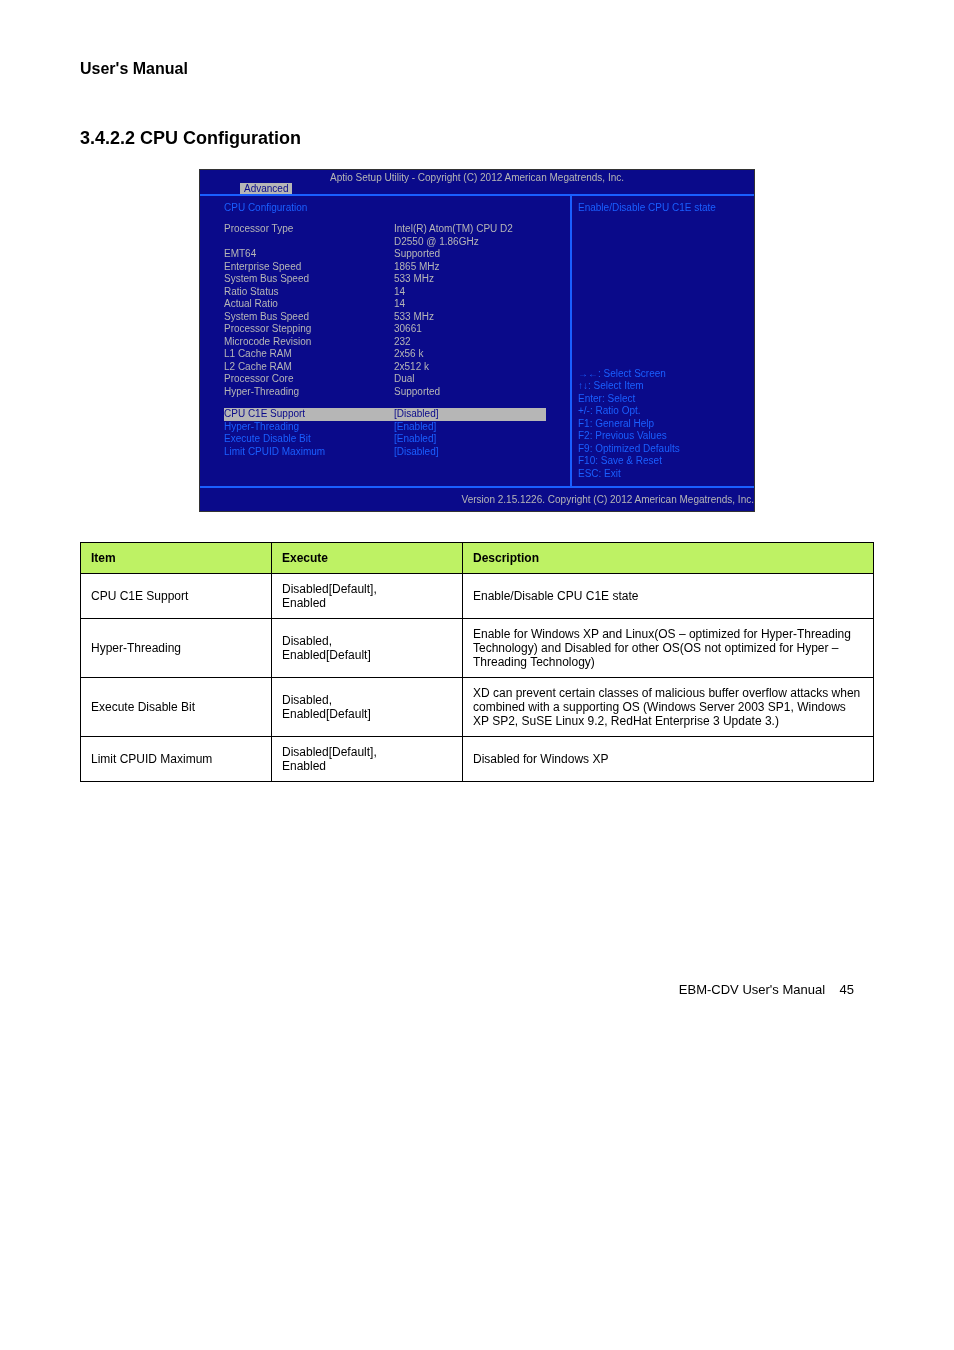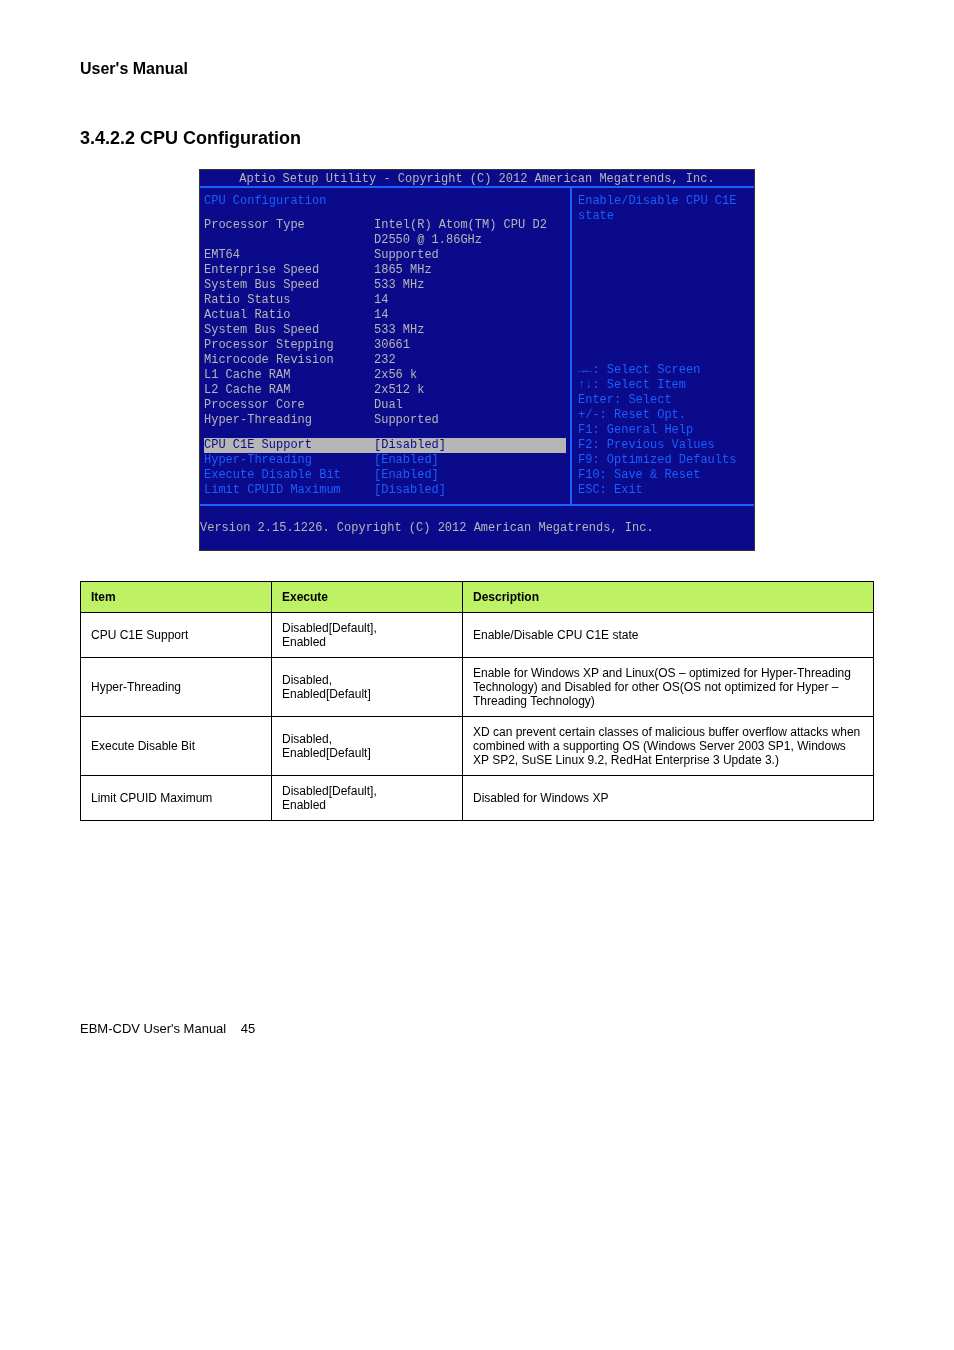--- a/index.html
+++ b/index.html
@@ -17,22 +17,22 @@
     margin-bottom: 50px;
   }
   .section-title {
     font-weight: bold;
     font-size: 18px;
     margin-bottom: 20px;
   }
   .bios-screen {
     width: 554px;
     margin: 12px auto 30px auto;
-    font-family: Liberation Mono, monospace;
-    font-size: 12px;
+    font-family: Liberation Sans, sans-serif;
+    font-size: 10px;
     color: #b6b6b6;
     background: #0a0a8a;
     border: 1px solid #333;
   }
   .bios-top {
     text-align: center;
     padding: 2px 0 0 0;
     color: #b6b6b6;
   }
   .bios-tabs {
@@ -46,21 +46,21 @@
   }
   .bios-body {
     border-top: 2px solid #1a5fff;
     border-bottom: 2px solid #1a5fff;
     display: flex;
     min-height: 290px;
   }
   .bios-left {
     flex: 1;
     border-right: 2px solid #1a5fff;
-    padding: 6px 4px;
+    padding: 6px 24px;
   }
   .bios-right {
     width: 170px;
     padding: 6px 6px;
     display: flex;
     flex-direction: column;
     justify-content: space-between;
   }
   .bios-row {
     display: flex;
@@ -89,22 +89,22 @@
   }
   .bios-config-item.sel .bios-value {
     background: #b6b6b6;
     color: #0a0a8a;
   }
   .bios-help-line {
     color: #1a5fff;
     line-height: 1.25;
   }
   .bios-footer {
-    text-align: left;
-    padding: 15px 0;
+    text-align: right;
+    padding: 6px 0;
     color: #b6b6b6;
   }
   .desc-table {
     width: 100%;
     border-collapse: collapse;
     font-size: 12px;
     margin-bottom: 60px;
   }
   .desc-table th, .desc-table td {
     border: 1px solid #000;
@@ -116,36 +116,39 @@
     background: #bef264;
     font-weight: bold;
   }
   .desc-table td:first-child {
     width: 170px;
   }
   .desc-table td:nth-child(2) {
     width: 170px;
   }
   .page-footer {
-    text-align: left;
+    text-align: right;
     font-size: 13px;
     margin-top: 200px;
     padding-right: 20px;
   }
 </style>
 </head>
 <body>
 
 <div class="page">
   <div class="header">User's Manual</div>
 
   <div class="section-title">3.4.2.2 CPU Configuration</div>
 
   <div class="bios-screen">
     <div class="bios-top">Aptio Setup Utility - Copyright (C) 2012 American Megatrends, Inc.</div>
+    <div class="bios-tabs">
+      <span class="bios-tab">Advanced</span>
+    </div>
     <div class="bios-body">
       <div class="bios-left">
         <div class="bios-heading">CPU Configuration</div>
         <div id="info-rows">
             <div class="bios-row">
               <div class="bios-label">Processor Type</div>
               <div class="bios-value">Intel(R) Atom(TM) CPU D2</div>
             </div>
             <div class="bios-row">
               <div class="bios-label"></div>
@@ -220,21 +223,21 @@
             </div>
           </div>
       </div>
       <div class="bios-right">
         <div class="bios-help-line">Enable/Disable CPU C1E state</div>
         <div id="help-lines">
             <div>
               <div class="bios-help-line">→←: Select Screen</div>
               <div class="bios-help-line">↑↓: Select Item</div>
               <div class="bios-help-line">Enter: Select</div>
-              <div class="bios-help-line">+/-: Reset Opt.</div>
+              <div class="bios-help-line">+/-: Ratio Opt.</div>
               <div class="bios-help-line">F1: General Help</div>
               <div class="bios-help-line">F2: Previous Values</div>
               <div class="bios-help-line">F9: Optimized Defaults</div>
               <div class="bios-help-line">F10: Save &amp; Reset</div>
               <div class="bios-help-line">ESC: Exit</div>
             </div>
           </div>
       </div>
     </div>
     <div class="bios-footer">Version 2.15.1226. Copyright (C) 2012 American Megatrends, Inc.</div>

